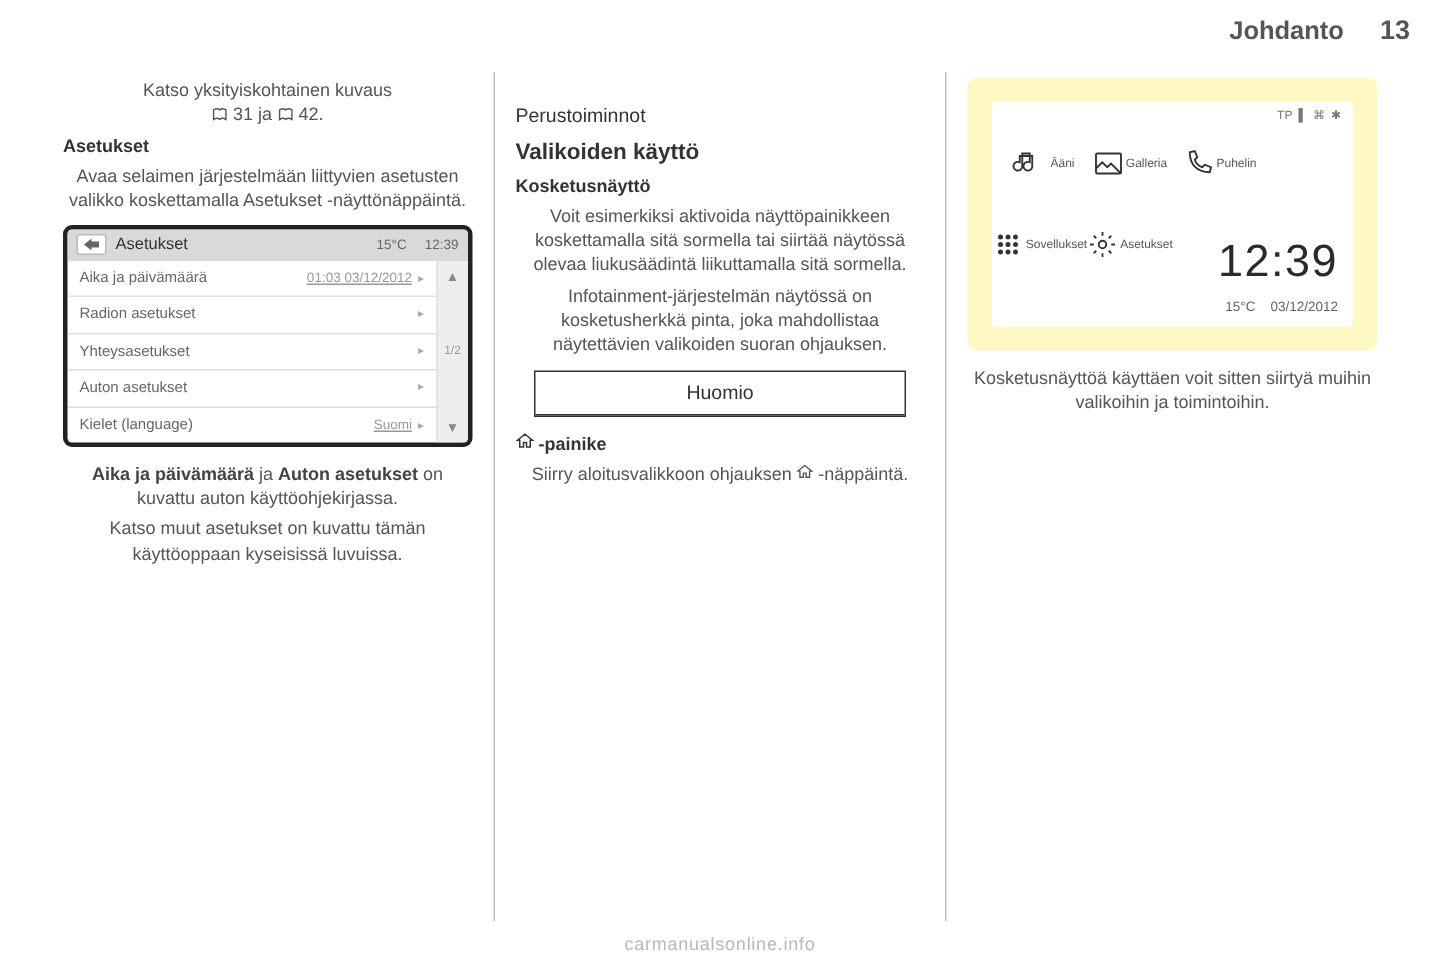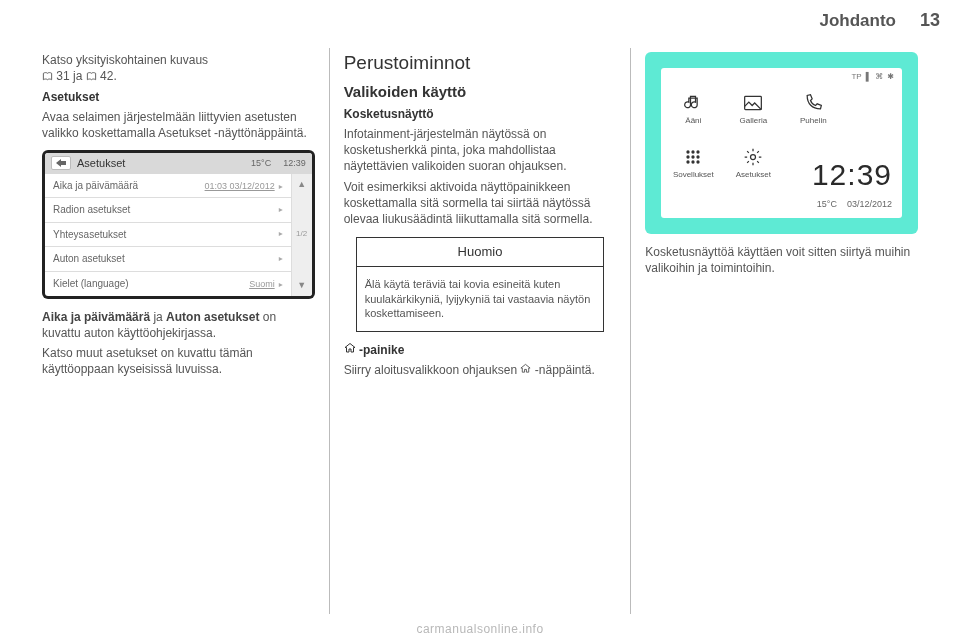--- a/index.html
+++ b/index.html
@@ -49,41 +49,42 @@
     flex: 1;
     padding: 0 14px;
     font-size: 12px;
     line-height: 1.35;
     color: #333;
   }
   .col + .col {
     border-left: 1px solid #bbb;
   }
   .h2 {
-    font-size: 19px;
+    font-size: 13px;
     font-weight: normal;
-    margin: 2px 0 6px;
+    margin: 20px 0 6px;
     color: #333;
   }
   .h3 {
     font-size: 15px;
     font-weight: bold;
     margin: 6px 0 4px;
     color: #333;
   }
   .h4 {
     font-size: 12px;
     font-weight: bold;
     margin: 4px 0 2px;
     color: #333;
   }
   .para {
     margin: 4px 0;
     color: #555;
     filter: blur(0.3px);
+    text-align: center;
   }
   .boldish {
     font-weight: bold;
     color: #444;
   }
   .ref {
     display: inline-block;
     vertical-align: middle;
   }
   .ref svg {
@@ -193,21 +194,21 @@
     border-bottom: 1px solid #333;
   }
   .notice .nbody {
     padding: 6px 8px;
     font-size: 11px;
     color: #555;
   }
 
   
   .device2 {
-    background: #5eead4;
+    background: #fef9c3;
     border-radius: 6px;
     padding: 16px;
     margin: 4px 0 10px;
   }
   .screen2 {
     background: #fff;
     border-radius: 3px;
     overflow: hidden;
     position: relative;
     height: 150px;
@@ -226,21 +227,21 @@
     position: absolute;
     top: 16px;
     left: 8px;
     display: grid;
     grid-template-columns: repeat(3, 48px);
     grid-template-rows: repeat(2, 50px);
     gap: 4px 12px;
   }
   .tile {
     display: flex;
-    flex-direction: column;
+    flex-direction: row;
     align-items: center;
     justify-content: center;
     font-size: 8px;
     color: #555;
     gap: 2px;
   }
   .tile .ticon {
     width: 28px;
     height: 22px;
     display: flex;
@@ -360,26 +361,25 @@
       <div class="para">
         <span class="boldish">Aika ja päivämäärä</span><span> ja </span><span class="boldish">Auton asetukset</span><span> on kuvattu auton käyttöohjekirjassa.</span>
       </div>
       <div class="para">Katso muut asetukset on kuvattu tämän käyttöoppaan kyseisissä luvuissa.</div>
     </div>
 
     <div class="col">
       <div class="h2">Perustoiminnot</div>
       <div class="h3">Valikoiden käyttö</div>
       <div class="h4">Kosketusnäyttö</div>
+      <div class="para">Voit esimerkiksi aktivoida näyttöpainikkeen koskettamalla sitä sormella tai siirtää näytössä olevaa liukusäädintä liikuttamalla sitä sormella.</div>
       <div class="para">Infotainment-järjestelmän näytössä on kosketusherkkä pinta, joka mahdollistaa näytettävien valikoiden suoran ohjauksen.</div>
-      <div class="para">Voit esimerkiksi aktivoida näyttöpainikkeen koskettamalla sitä sormella tai siirtää näytössä olevaa liukusäädintä liikuttamalla sitä sormella.</div>
 
       <div class="notice">
         <div class="ntitle">Huomio</div>
-        <div class="nbody para">Älä käytä teräviä tai kovia esineitä kuten kuulakärkikyniä, lyijykyniä tai vastaavia näytön koskettamiseen.</div>
       </div>
 
       <div class="h4">
         <span>
           <svg width="12" height="12" viewBox="0 0 24 24">
               <path d="M12 3l10 8h-3v9h-5v-6h-4v6H5v-9H2l10-8z" fill="none" stroke="#333" stroke-width="2"></path>
             </svg>
         </span><span>-painike</span>
       </div>
       <div class="para">

